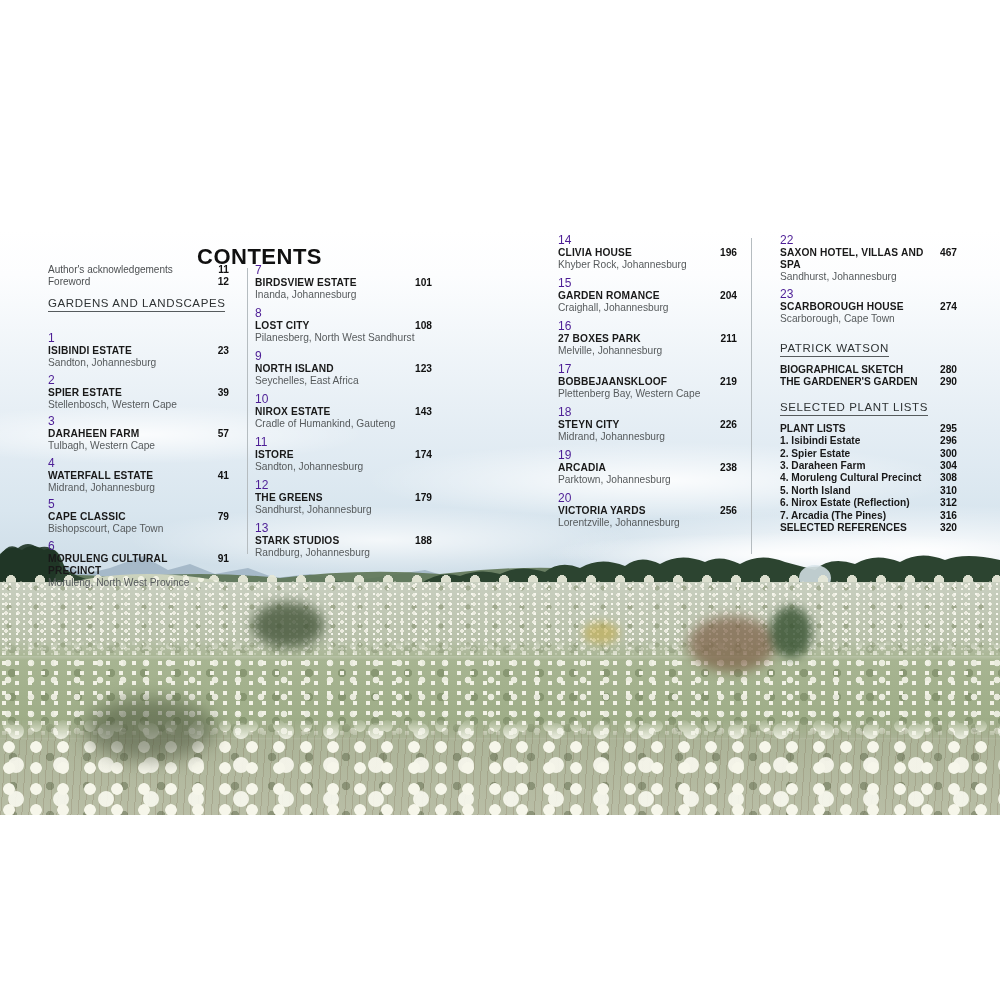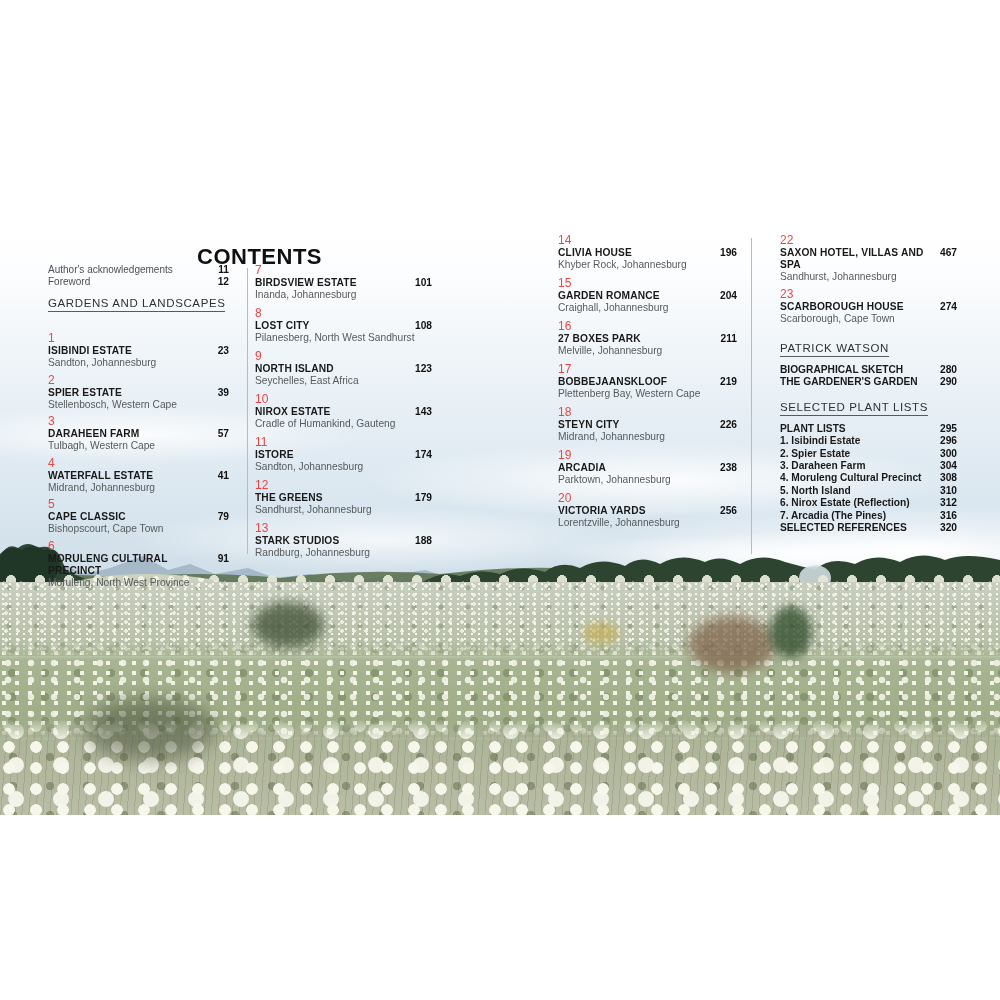--- a/index.html
+++ b/index.html
@@ -112,21 +112,21 @@
   .fm-row .page { font-weight:bold; color:#141414; }
 
   .sec-head {
     display:inline-block; font-size:11.5px; letter-spacing:.6px; color:#2e3233;
     border-bottom:1.5px solid #565b5d; padding-bottom:2px;
   }
   .head-gardens { margin-top:9px; margin-bottom:20px; }
 
   .entry { margin-bottom:4.5px; }
   .col2 .entry, .col3 .entry { margin-bottom:6px; }
-  .entry .num { font-size:12px; color:#ef4444; line-height:13px; }
+  .entry .num { font-size:12px; color:#4c1d95; line-height:13px; }
   .trow { display:flex; justify-content:space-between; align-items:baseline; line-height:12px; }
   .etitle { font-weight:bold; font-size:10.2px; color:#191919; letter-spacing:.15px; }
   .page { font-weight:bold; font-size:10.2px; color:#111111; margin-left:6px; white-space:nowrap; }
   .loc { font-size:10.2px; color:#565a5c; line-height:12px; }
 
   .lrow { display:flex; justify-content:space-between; align-items:baseline; font-size:10.2px; font-weight:bold; color:#191919; line-height:12.4px; }
   .head-pw { margin-top:13px; margin-bottom:7px; }
   .head-pl { margin-top:12px; margin-bottom:7px; }
   .head-ref { margin-top:12px; margin-bottom:8px; }
 </style>

